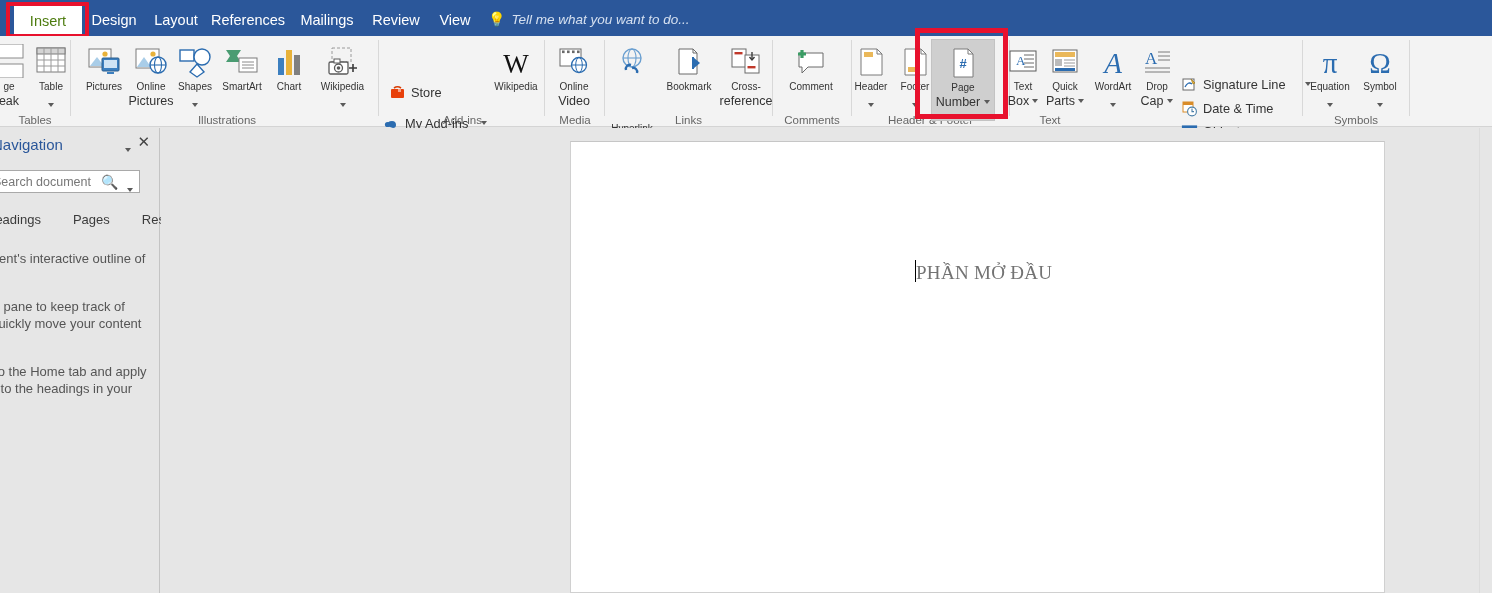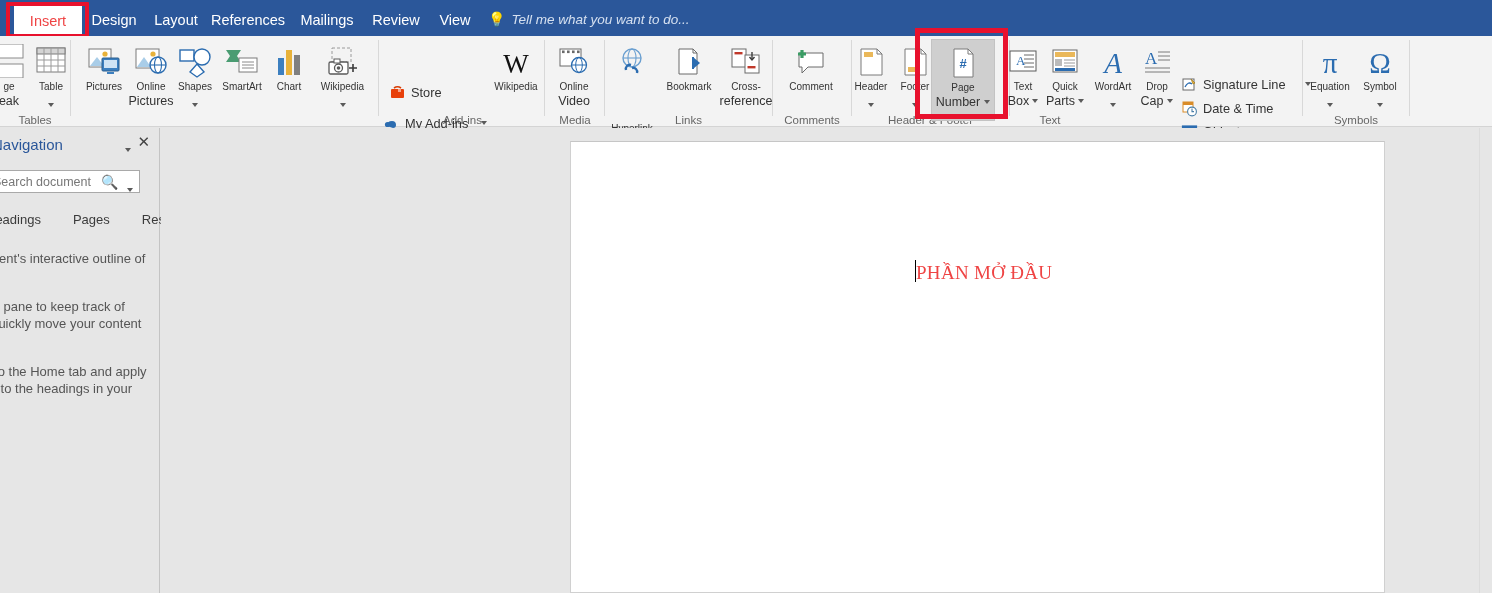--- a/index.html
+++ b/index.html
@@ -17,21 +17,21 @@
     background: #2b579a;
   }
   .tab {
     position: absolute; top: 4px; height: 32px;
     color: #ffffff; font-size: 14.5px;
     display: flex; align-items: center; justify-content: center;
     padding: 0 11px; white-space: nowrap;
     cursor: default;
   }
   .tab.active {
-    background: #ffffff; color: #ef4444; top: 5px; height: 31px;
+    background: #ffffff; color: #4d7c0f; top: 5px; height: 31px;
   }
   #tellme {
     position: absolute; top: 4px; left: 488px; height: 30px;
     display: flex; align-items: center; gap: 6px;
     color: #d5e0f0; font-size: 13.5px; font-style: italic;
   }
   #tellme .bulb { font-style: normal; font-size: 14px; color: #ffd966; }
 
   
   #insert-hl {
@@ -138,21 +138,21 @@
     background: #e6e6e6;
   }
   #page {
     position: absolute; left: 409px; top: 13px; width: 815px; height: 452px;
     background: #ffffff;
     border: 1px solid #d0d0d0; border-top-color: #c6c6c6;
   }
   #doc-text {
     position: absolute; left: 345px; top: 120px;
     font-family: "Liberation Serif", serif;
-    font-size: 19px; color: #ef4444; white-space: nowrap; letter-spacing: .3px;
+    font-size: 19px; color: #737373; white-space: nowrap; letter-spacing: .3px;
   }
   #caretbar {
     position: absolute; left: 344px; top: 118px; width: 1px; height: 22px;
     background: #000;
   }
   #scroll-track {
     position: absolute; right: 0; top: 0; width: 13px; height: 465px;
     background: #e6e6e6; border-left: 1px solid #dcdcdc;
   }
 </style>
@@ -182,20 +182,23 @@
   <div class="group-sep" style="left:544px;"></div>
   <div class="group-sep" style="left:604px;"></div>
   <div class="group-sep" style="left:772px;"></div>
   <div class="group-sep" style="left:851px;"></div>
   <div class="group-sep" style="left:1009px;"></div>
   <div class="group-sep" style="left:1302px;"></div>
   <div class="group-sep" style="left:1409px;"></div>
 
   <div class="group" style="left:0;width:70px;">
     <div class="group-label">Tables</div>
+  </div>
+  <div class="group" style="left:76px;width:302px;">
+    <div class="group-label">Illustrations</div>
   </div>
   <div class="group" style="left:381px;width:163px;">
     <div class="group-label">Add-ins</div>
   </div>
   <div class="group" style="left:546px;width:58px;">
     <div class="group-label">Media</div>
   </div>
   <div class="group" style="left:605px;width:167px;">
     <div class="group-label">Links</div>
   </div>

